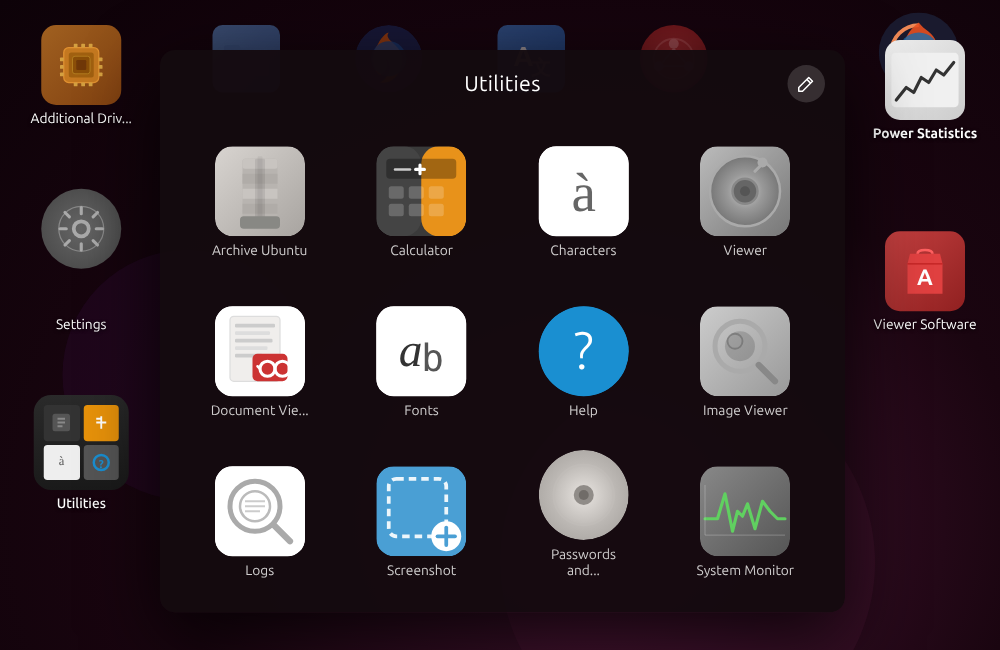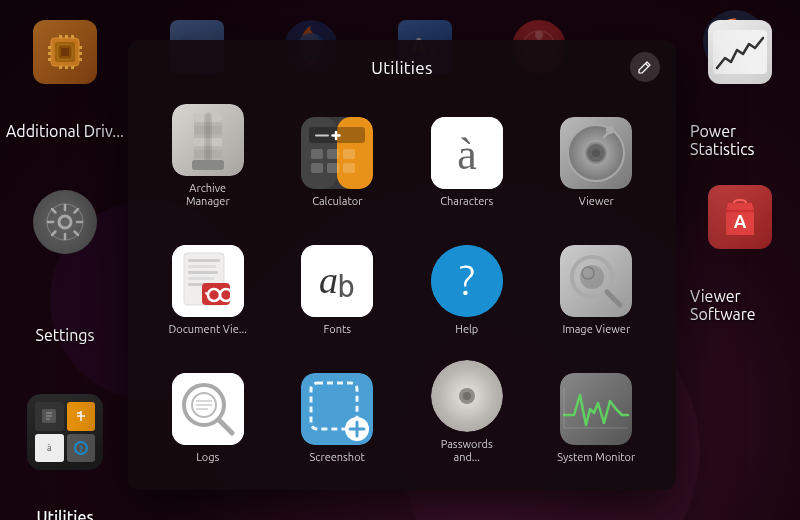--- a/index.html
+++ b/index.html
@@ -40,24 +40,23 @@
       flex-direction: column;
       align-items: center;
       gap: 5px;
       cursor: pointer;
       padding: 5px;
       border-radius: 8px;
     }
 
     .sidebar-app-label {
       color: #fff;
-      font-size: 16px;
-      text-align: left;
+      font-size: 11px;
+      text-align: center;
       text-shadow: 0 1px 3px rgba(0,0,0,0.9);
-      margin-top: 33px;
     }
 
     
     .right-apps {
       position: absolute;
       right: 0;
       top: 0;
       width: 130px;
       height: 520px;
       z-index: 2;
@@ -306,21 +305,21 @@
       </svg>
     </div>
   </div>
 
   <div style="position:absolute; top:10px; left:50%; transform:translateX(-50%); opacity:0; width:64px; height:64px;"></div>
 
   <div style="position:absolute; top:10px; left:50%; transform:translateX(-100%); display:flex; flex-direction:column; align-items:center; gap:5px;">
     
   </div>
 
-  <div class="sidebar-app" style="position:absolute; top:15px; right:5px; width:110px;">
+  <div class="sidebar-app" style="position:absolute; top:27px; right:5px; width:110px;font-weight:bold;">
     <div style="width:64px;height:64px;border-radius:12px;background:linear-gradient(135deg,#eee 0%,#ccc 100%);display:flex;align-items:center;justify-content:center;">
       <svg width="54" height="44" viewBox="0 0 54 44">
         <rect x="0" y="0" width="54" height="44" rx="4" fill="#f0f0f0"></rect>
         <polyline points="4,38 12,28 18,32 24,20 30,24 36,14 42,18 50,8" fill="none" stroke="#333" stroke-width="2.5" stroke-linejoin="round" stroke-linecap="round"></polyline>
       </svg>
     </div>
     <span class="sidebar-app-label">Power Statistics</span>
   </div>
 
   <div class="sidebar-app" style="position:absolute; top:180px; right:5px; width:110px;">
@@ -413,21 +412,21 @@
           <rect x="22" y="22" width="28" height="8" fill="#b0aca8"></rect>
           <rect x="22" y="34" width="28" height="8" fill="#c8c4c0"></rect>
           <rect x="22" y="46" width="28" height="8" fill="#b0aca8"></rect>
 
           <rect x="32" y="10" width="8" height="52" rx="1" fill="rgba(0,0,0,0.08)"></rect>
           <rect x="34" y="8" width="4" height="56" rx="1" fill="rgba(0,0,0,0.05)"></rect>
 
           <rect x="20" y="56" width="32" height="10" rx="3" fill="#888884"></rect>
         </svg>
       </div>
-      <span class="app-label">Archive Manager</span>
+      <span class="app-label">Archive Ubuntu</span>
     </div>
 
     <div class="app-item">
       <div class="app-icon-wrap" style="border-radius:14px; overflow:hidden;">
         <svg width="72" height="72" viewBox="0 0 72 72">
           <rect width="72" height="72" rx="14" fill="#3a3a3a"></rect>
 
           <rect x="0" y="0" width="36" height="72" rx="14" fill="#444"></rect>
           <rect x="36" y="0" width="36" height="72" rx="14" fill="#e8921a"></rect>
 

